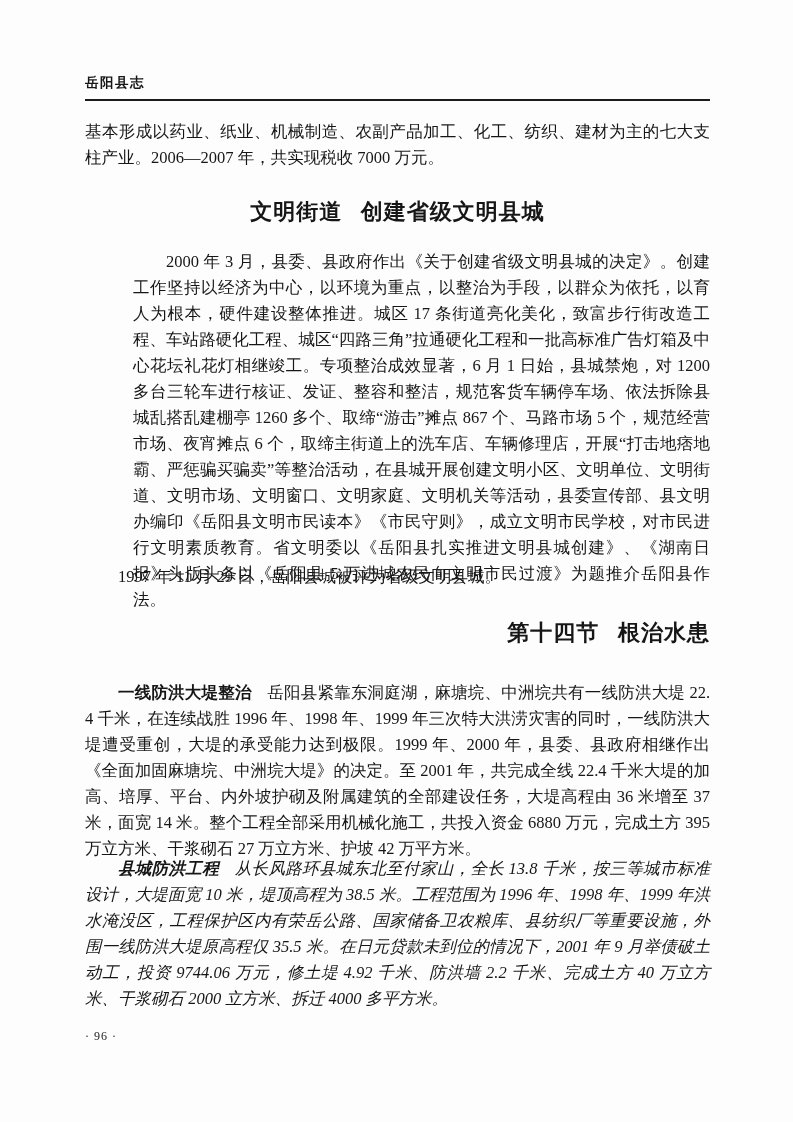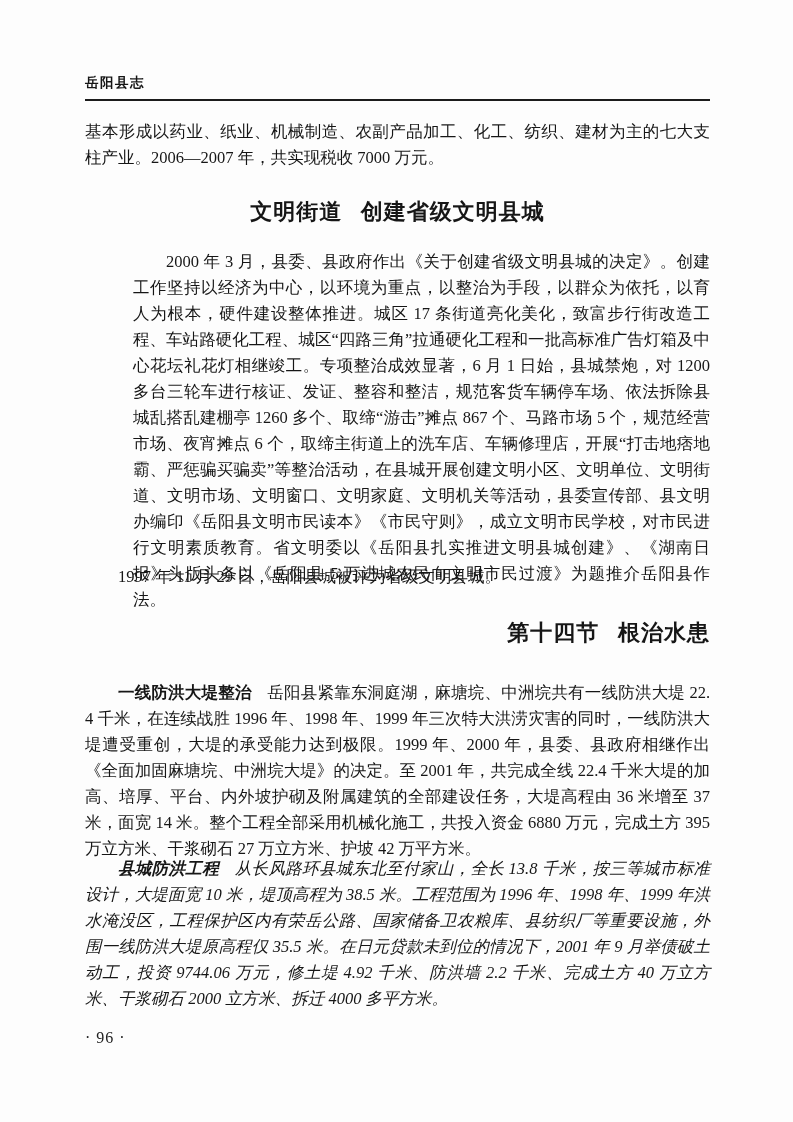--- a/index.html
+++ b/index.html
@@ -54,21 +54,21 @@
   }
   .sec-label{margin-right:0.85em;}
 
   .runin{
     font-weight:bold;
     margin-right:0.95em;
   }
 
   .page-number{
     top:1029px;
-    font-size:16px;
+    font-size:12px;
     letter-spacing:1px;
     color:#222;
   }
 
   .p1{top:119px;}
   .h13{top:197px;}
   .p2{top:249px;margin-left:48px;}
   .p3{top:564px;}
   .h14{top:618px;text-align:right;}
   .p4{top:636px;margin-top:44px;}

